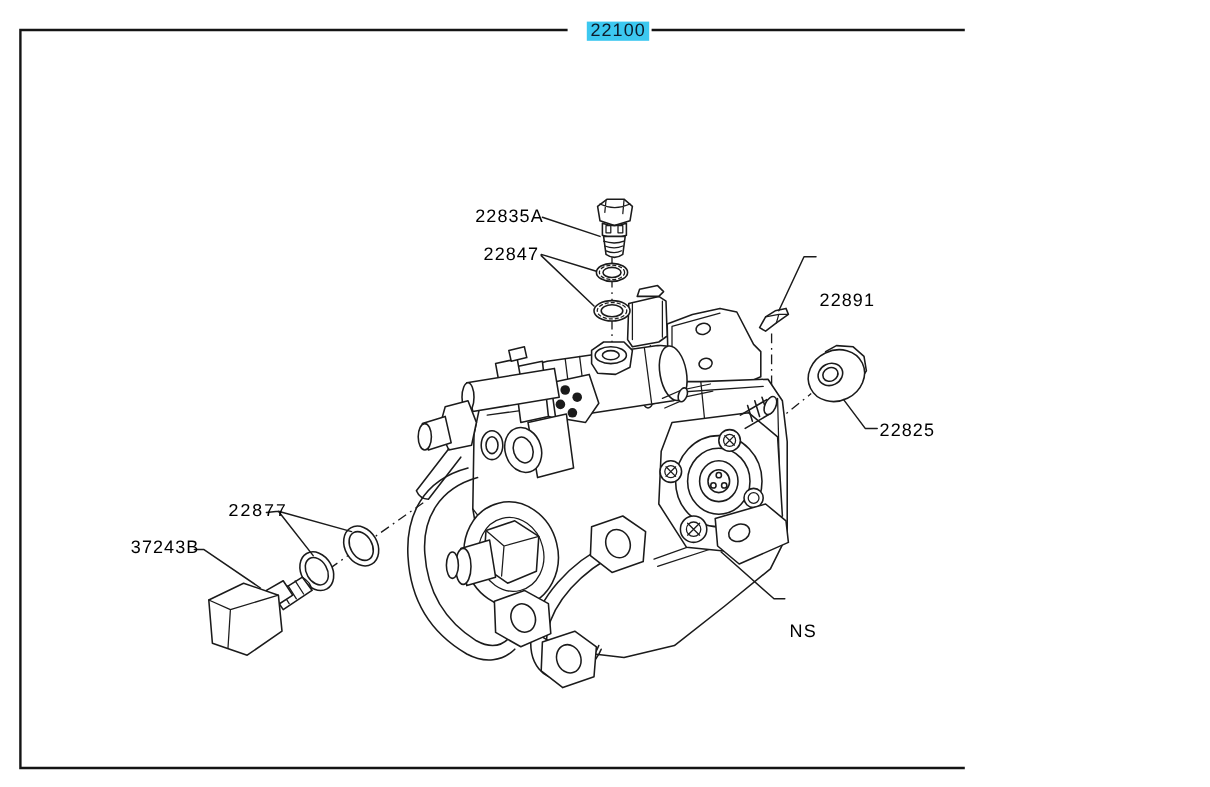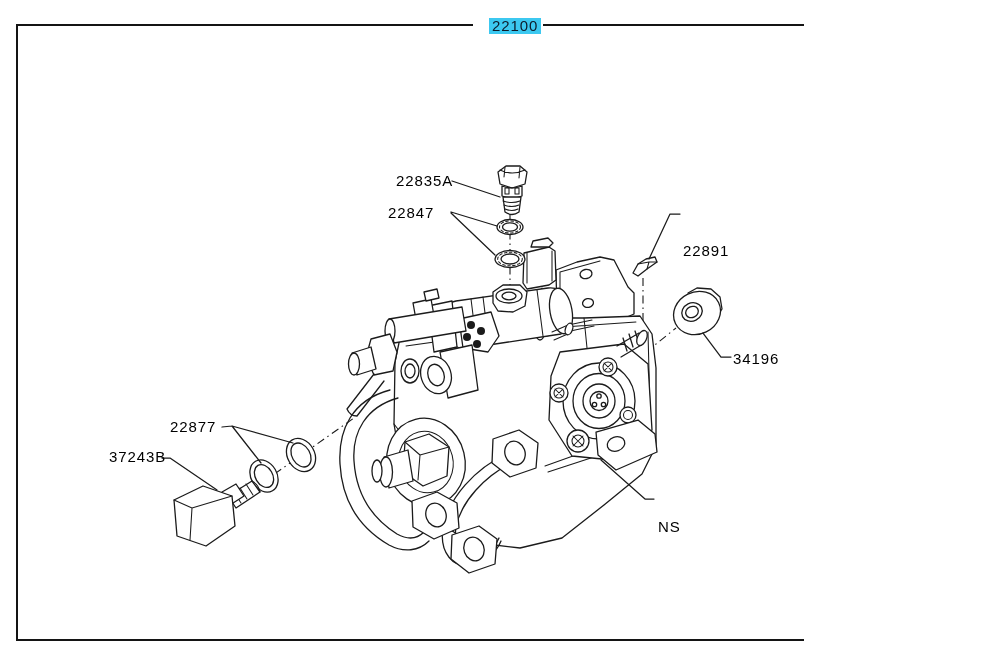--- a/index.html
+++ b/index.html
@@ -223,26 +223,26 @@
       <path class="ld" d="M222,427 L232,426 L293,443 M232,426 L261,463"></path>
       <path class="ld" d="M162,458 L170,458 L217,490"></path>
       <path class="ld" d="M601,460 L645,499 L654,499"></path>
     </g>
   </svg>
 
   <div class="callout hl link" style="left:489px;top:18px;">22100</div>
 
   <div class="callout link" style="left:396px;top:173px;">22835A</div>
 
-  <div class="callout link" style="left:388px;top:205px;">22847</div>
+  <div class="callout link" style="left:403px;top:205px;">22847</div>
 
   <div class="callout link" style="left:683px;top:207px;margin-top:36px;">22891</div>
 
-  <div class="callout link" style="left:733px;top:351px;">34196</div>
-
-  <div class="callout link" style="left:170px;top:419px;">22877</div>
+  <div class="callout link" style="left:733px;top:351px;">22825</div>
+
+  <div class="callout link" style="left:190px;top:419px;font-family:Liberation Mono, monospace;">22877</div>
 
   <div class="callout link" style="left:109px;top:449px;">37243B</div>
 
   <div class="callout" style="left:658px;top:519px;">NS</div>
 
   <div class="corner-mark" style="left:968px;top:650px;width:40px;height:5px;"></div>
 </div>
 
 </body></html>

